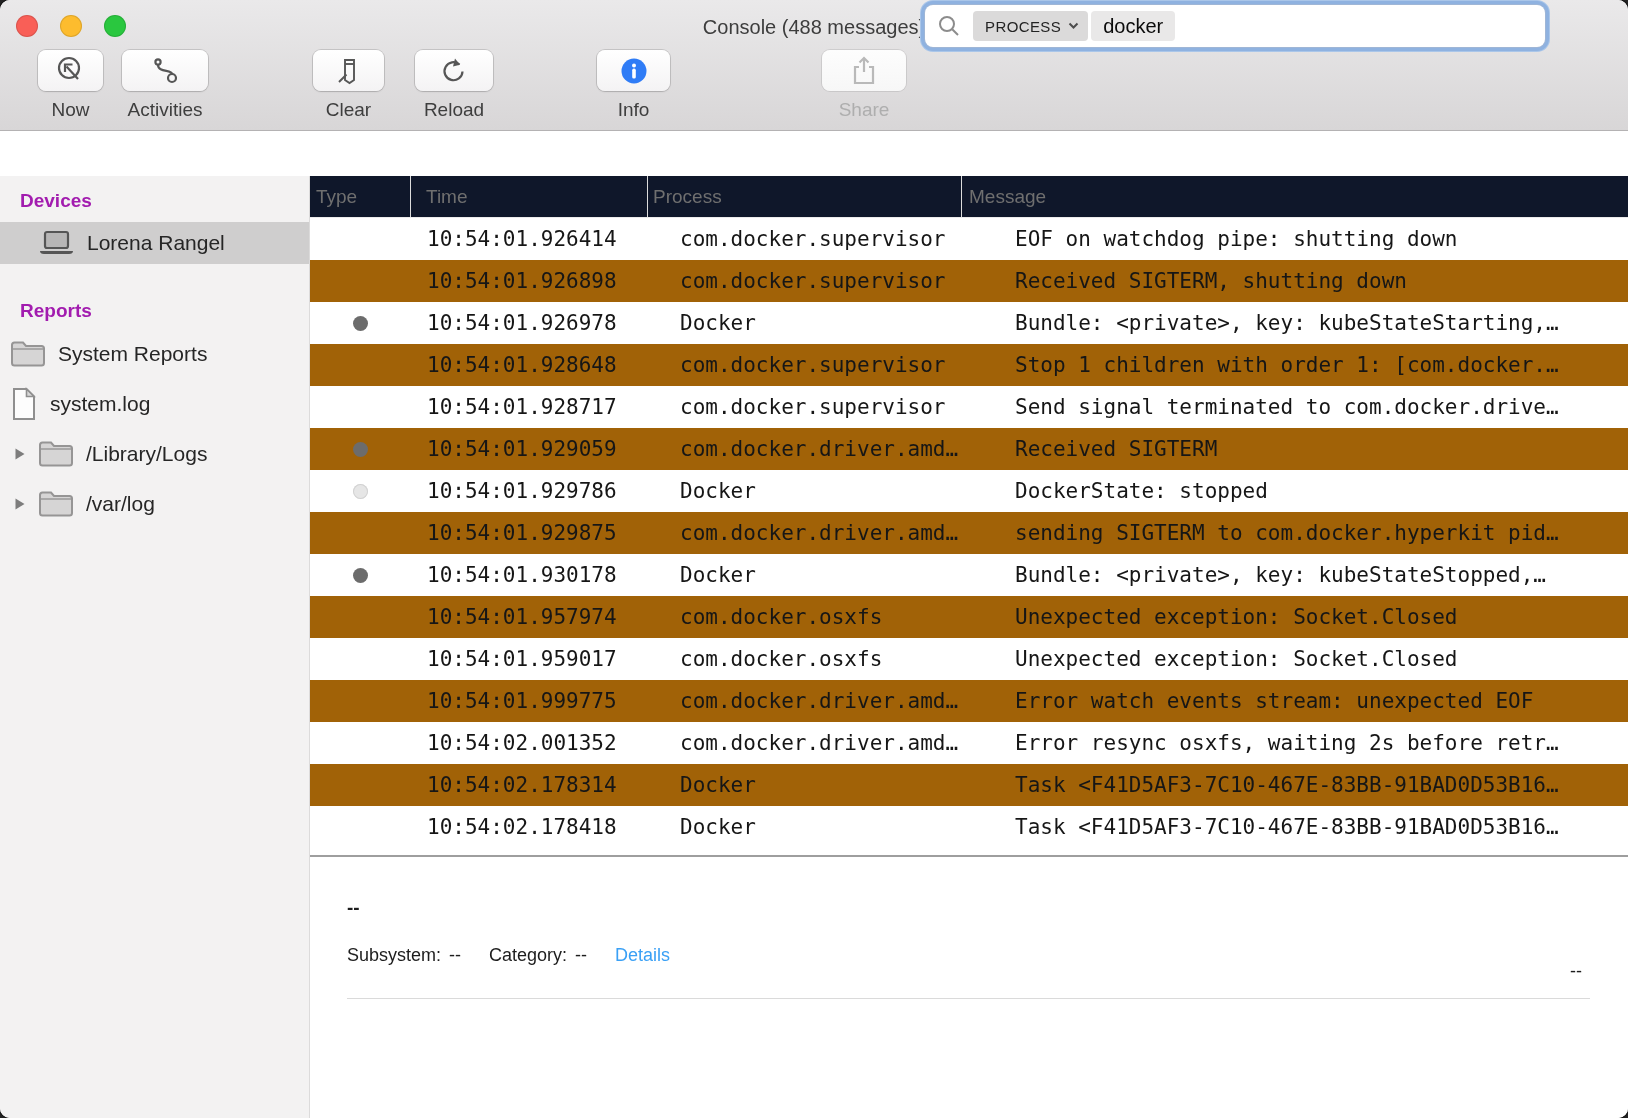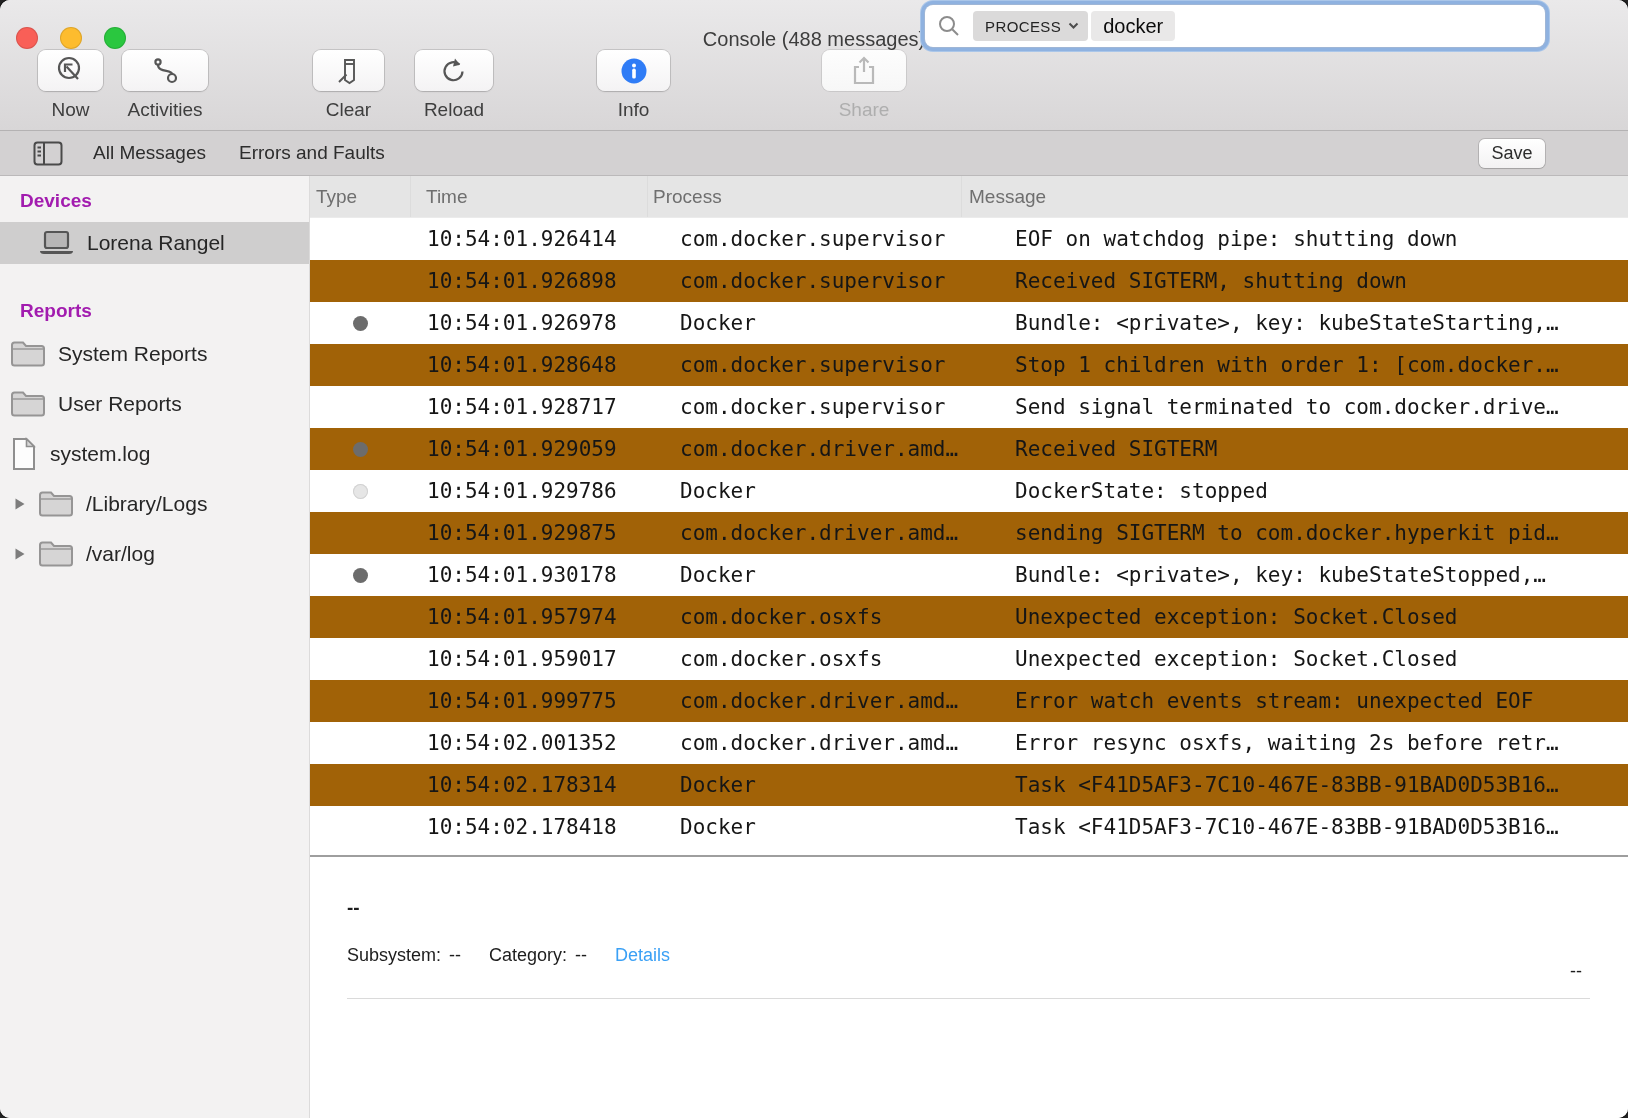--- a/index.html
+++ b/index.html
@@ -1,21 +1,21 @@
 <!DOCTYPE html>
 <html><head>
 <meta charset="utf-8">
 <style>
   html,body{margin:0;padding:0;background:#222;font-family:"Liberation Sans",sans-serif;}
   .window{position:relative;width:1628px;height:1118px;border-radius:10px;overflow:hidden;
           background:#fff;box-shadow:0 0 0 1px rgba(0,0,0,.4);}
   
   .chrome{position:absolute;left:0;top:0;width:1628px;height:130px;
           background:linear-gradient(#eae9ea,#d8d6d7);border-bottom:1px solid #b4b2b3;}
-  .titlebar{position:absolute;left:0;top:16px;width:100%;height:44px;}
+  .titlebar{position:absolute;left:0;top:4px;width:100%;height:44px;}
   .lights{position:absolute;left:16px;top:11px;display:flex;gap:22px;}
   .light{width:22px;height:22px;border-radius:50%;box-shadow:inset 0 0 0 1px rgba(0,0,0,.12);}
   .red{background:#f95f57;} .yellow{background:#fdbc2e;} .green{background:#2ac73f;}
   .wtitle{position:absolute;left:0;right:0;top:0;height:44px;line-height:46px;text-align:center;
           font-size:20px;font-weight:500;color:#3d3d3d;}
   .tb{position:absolute;top:6px;text-align:center;}
   .tb-btn{height:41px;width:100%;border-radius:8px;background:linear-gradient(#ffffff,#f4f3f4);
           box-shadow:0 0 0 1px rgba(0,0,0,.13),0 1px 2px rgba(0,0,0,.10);
           display:flex;align-items:center;justify-content:center;box-sizing:border-box;}
   .tb-label{margin-top:8px;font-size:19px;color:#3e3e3e;}
@@ -48,21 +48,21 @@
   .side-item{height:50px;display:flex;align-items:center;}
   .side-item.device{height:42px;margin-top:10px;background:#cfcece;}
   .side-item.device .sicon{margin-left:38px;}
   .slabel{font-size:21px;color:#262626;margin-left:12px;white-space:nowrap;}
   .reports-list{margin-top:7px;}
   .disc{width:14px;margin-left:14px;flex:none;}
   .sicon{flex:none;}
   .reports-list .sicon{margin-left:10px;}
   
   .main{flex:1;position:relative;background:#fff;}
-  .thead{height:42px;display:flex;background:#e5e5e5;border-bottom:1px solid #ebebeb;box-sizing:border-box;}
+  .thead{height:42px;display:flex;background:#0f172a;border-bottom:1px solid #ebebeb;box-sizing:border-box;}
   .th{font-size:19px;color:#6f6f6f;display:flex;align-items:center;box-sizing:border-box;}
   .th+ .th{border-left:1px solid #dcdcdc;}
   .col-type{width:100px;flex:none;}
   .col-time{width:237px;flex:none;}
   .col-proc{width:314px;flex:none;}
   .col-msg{flex:1;min-width:0;}
   .th.col-type{padding-left:6px;}
   .th.col-time{padding-left:15px;}
   .th.col-proc{padding-left:5px;}
   .th.col-msg{padding-left:7px;}
@@ -191,34 +191,20 @@
         <span>
           <svg width="11" height="8" viewBox="0 0 11 8" fill="none" stroke="#4c4c4c" stroke-width="2">
             <path d="M1.5 1.5 L5.5 5.5 L9.5 1.5"></path>
           </svg>
           </span>
       </span>
       <span class="chip chip-val">docker</span>
     </div>
   </div>
 
-  <div class="filterbar">
-    <span class="sb-toggle">
-      <svg width="30" height="25" viewBox="0 0 30 25" fill="none" stroke="#4a4a4a" stroke-width="2">
-        <rect x="1.5" y="1.5" width="27" height="22" rx="3"></rect>
-          <path d="M11 1.5 V23.5"></path>
-        <path d="M4.5 6.5 H8"></path>
-          <path d="M4.5 10.5 H8"></path>
-          <path d="M4.5 14.5 H8"></path>
-      </svg>
-      </span>
-    <span class="fitem">All Messages</span>
-    <span class="fitem second">Errors and Faults</span>
-    <span class="savebtn">Save</span>
-  </div>
 
   <div class="content">
     <aside class="sidebar">
       <div class="shead devices">Devices</div>
       <div class="side-item device">
         <span class="sicon">
           <svg width="37" height="26" viewBox="0 0 37 26">
             <rect x="7" y="2" width="23" height="16" rx="2" fill="#b7b6b6" stroke="#555" stroke-width="2.2"></rect>
             <path d="M2 21 H35 Q35 24 31 24 H6 Q2 24 2 21 Z" fill="#555"></path>
           </svg>
@@ -232,30 +218,20 @@
 
     <span class="sicon">
       <svg width="36" height="28" viewBox="0 0 36 28">
         <path d="M2 5 Q2 2.5 4.5 2.5 H13 L16 6 H31.5 Q34 6 34 8.5 V23 Q34 25.5 31.5 25.5 H4.5 Q2 25.5 2 23 Z" fill="#d6d5d5" stroke="#969595" stroke-width="2"></path>
         <path d="M2 9 H34" stroke="#969595" stroke-width="1.4"></path>
       </svg>
     </span>
     <span class="slabel">System Reports</span>
   </div>
 
-  <div class="side-item">
-
-    <span class="sicon">
-      <svg width="36" height="28" viewBox="0 0 36 28">
-        <path d="M2 5 Q2 2.5 4.5 2.5 H13 L16 6 H31.5 Q34 6 34 8.5 V23 Q34 25.5 31.5 25.5 H4.5 Q2 25.5 2 23 Z" fill="#d6d5d5" stroke="#969595" stroke-width="2"></path>
-        <path d="M2 9 H34" stroke="#969595" stroke-width="1.4"></path>
-      </svg>
-    </span>
-    <span class="slabel">User Reports</span>
-  </div>
 
   <div class="side-item">
 
     <span class="sicon">
       <svg width="28" height="34" viewBox="0 0 28 34">
         <path d="M4 2 H16.5 L24 9.5 V32 H4 Z" fill="#fdfdfd" stroke="#8f8f8f" stroke-width="2"></path>
         <path d="M16.5 2 L24 9.5 H16.5 Z" fill="#d9d9d9" stroke="#8f8f8f" stroke-width="1.6"></path>
       </svg>
     </span>
 

